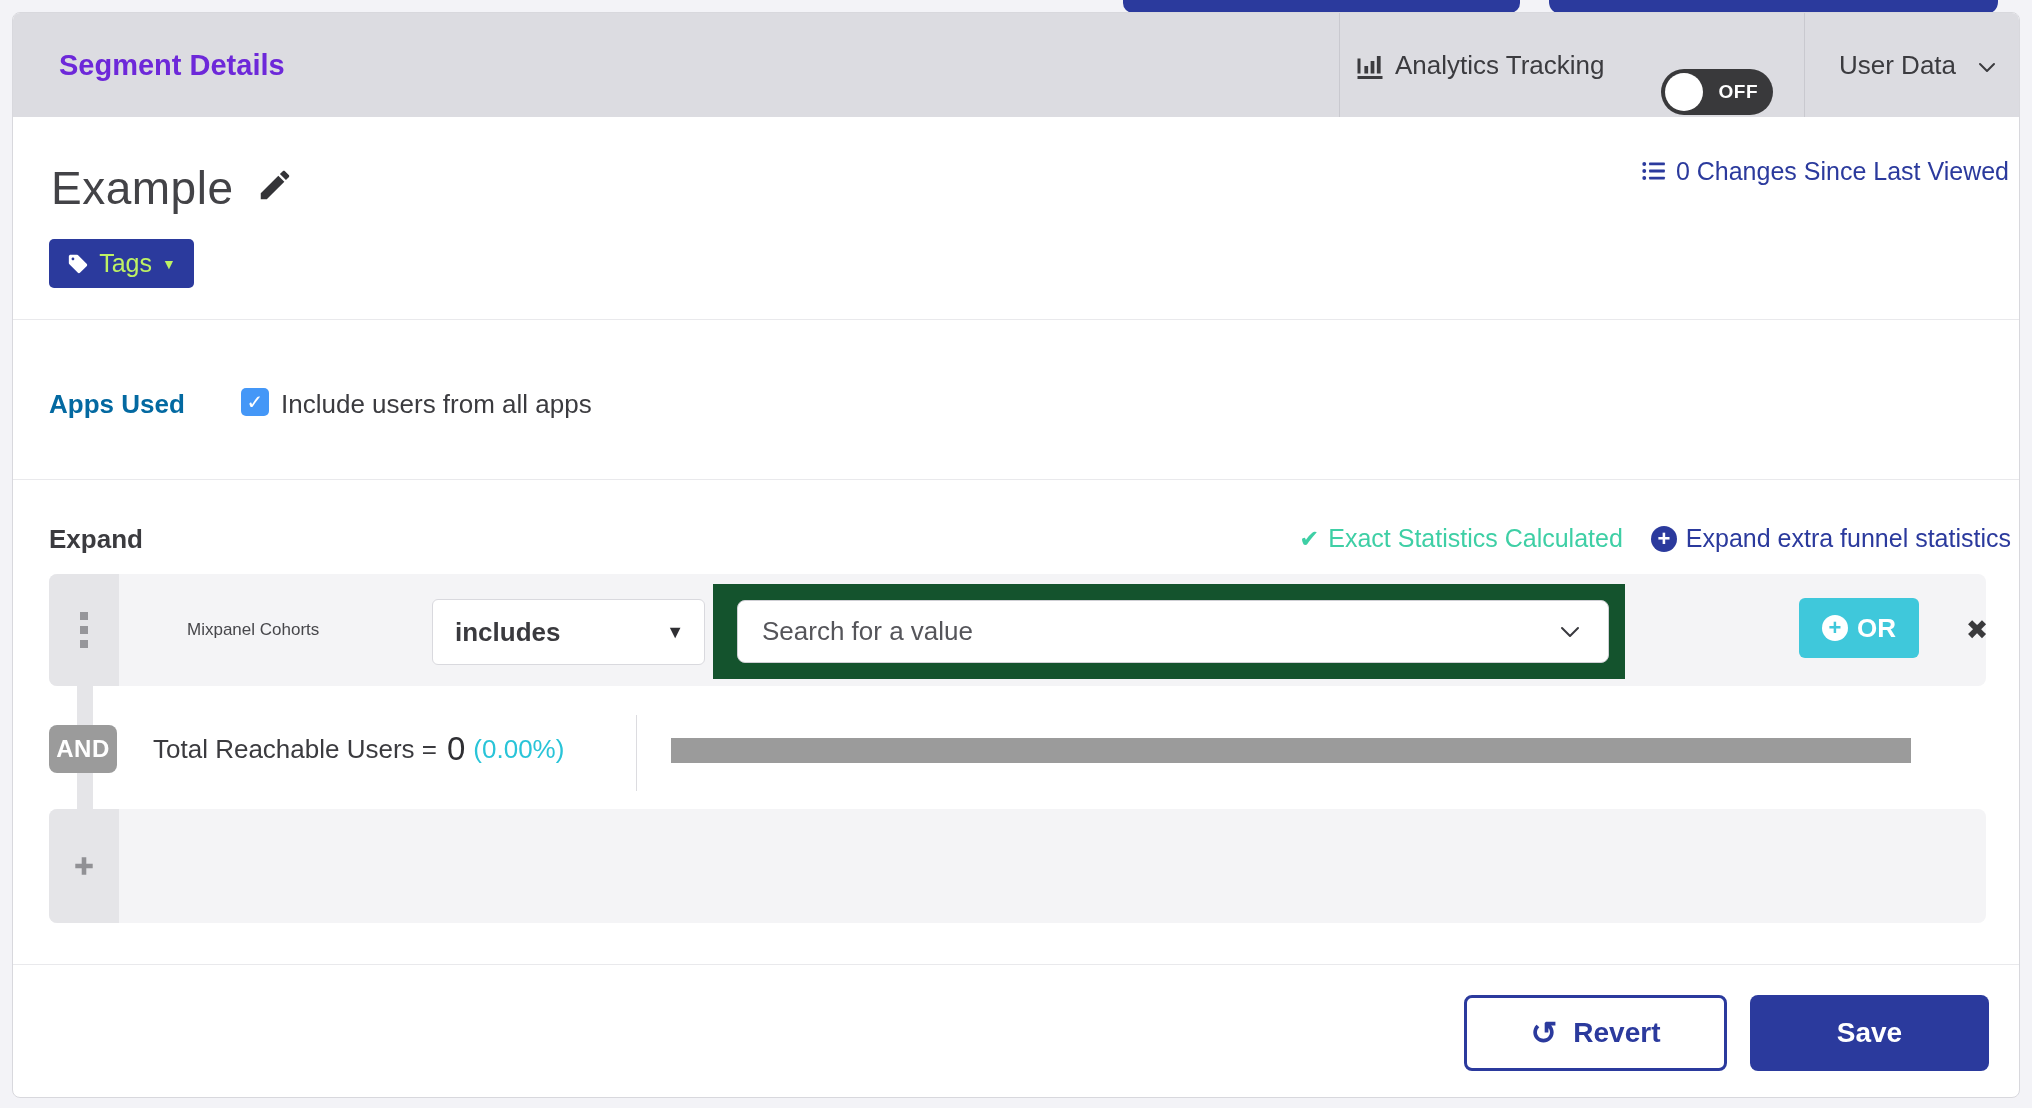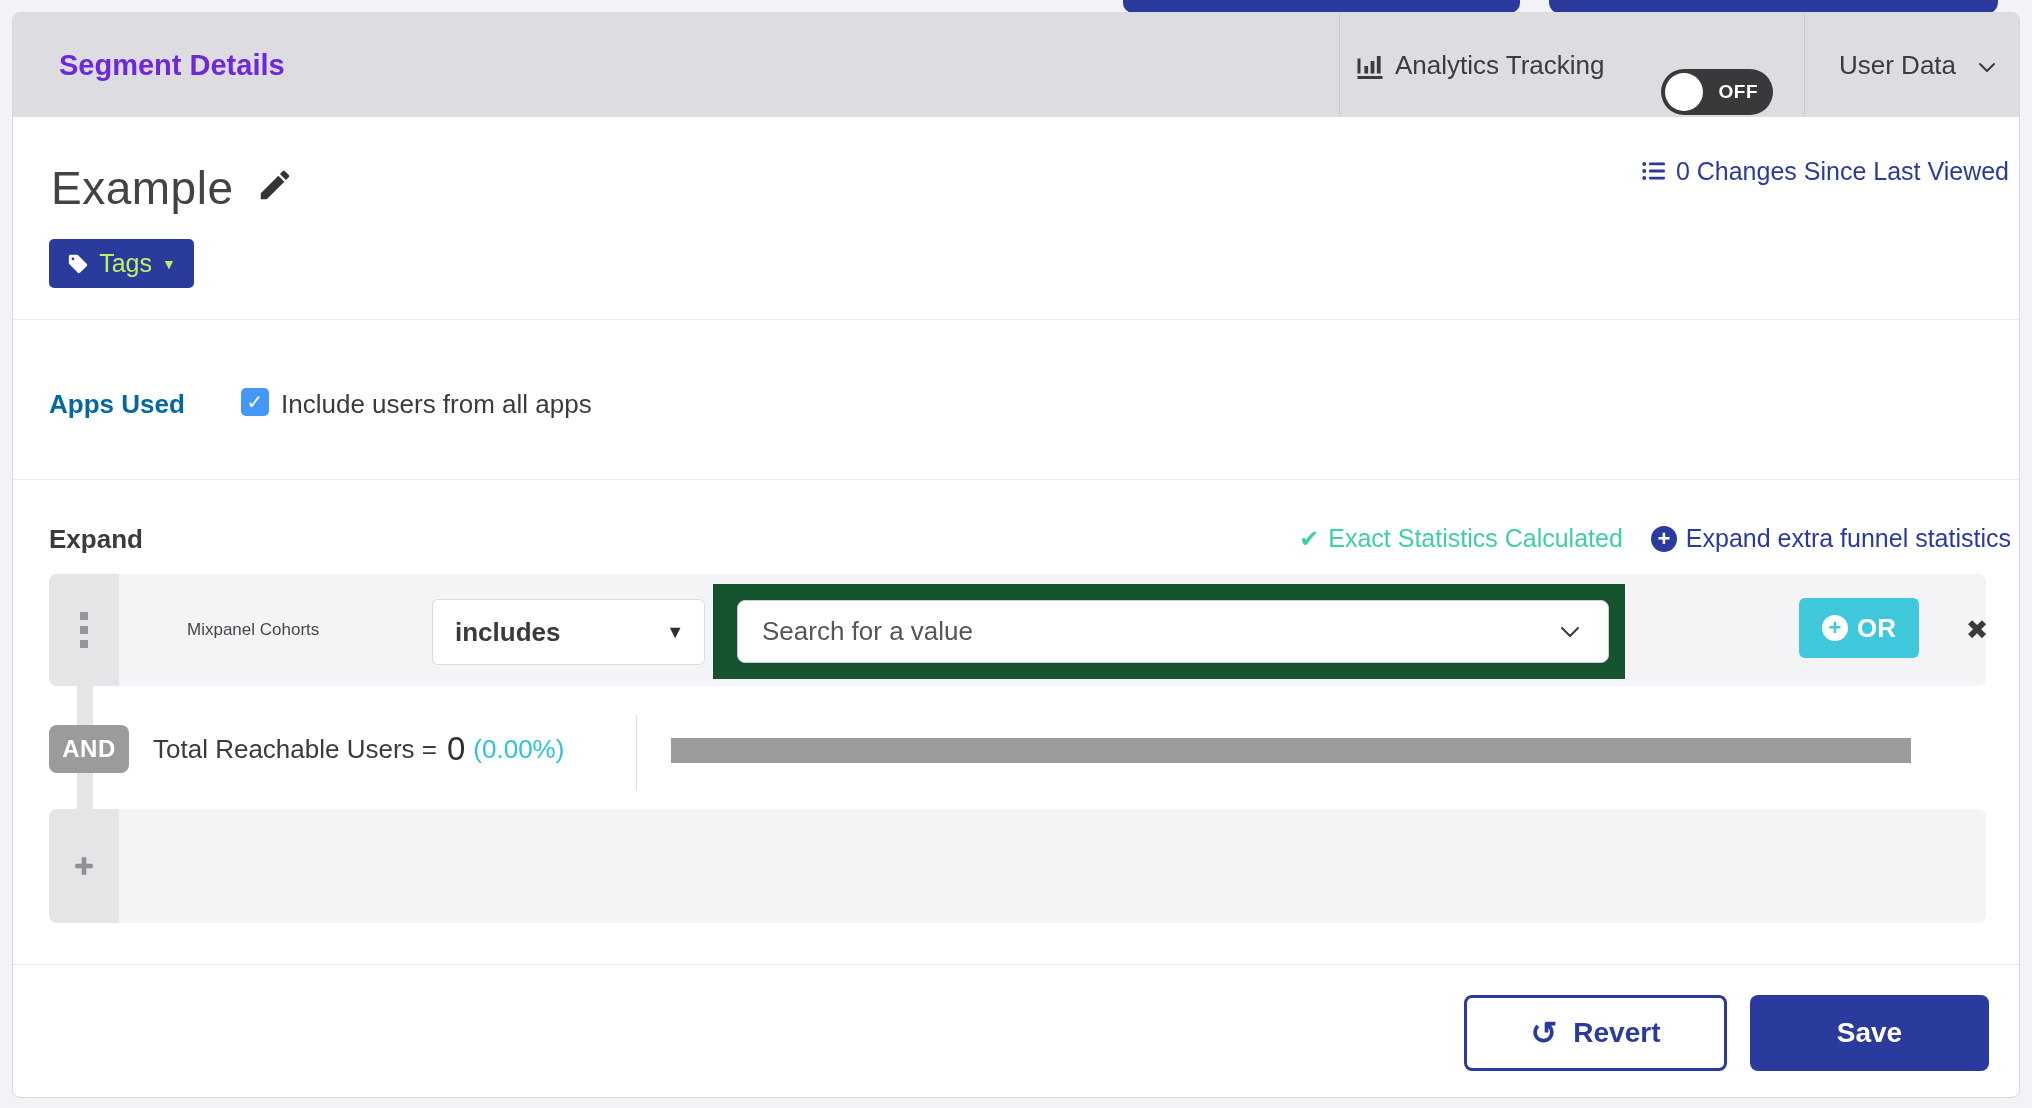--- a/index.html
+++ b/index.html
@@ -100,21 +100,21 @@
     background:#3fc8db; border-radius:6px; color:#fff; cursor:pointer;
     display:flex; align-items:center; justify-content:center; gap:9px;
   }
   .or-plus { width:26px; height:26px; background:#fff; color:#3fc8db; border-radius:50%; font-size:22px; font-weight:bold; line-height:26px; text-align:center; }
   .or-txt { font-size:26px; font-weight:bold; }
   .row-close { position:absolute; left:1878px; top:0; width:100px; height:112px; text-align:center; line-height:112px; font-size:27px; color:#3a3a3c; cursor:pointer; }
 
   
   .connector-strip { position:absolute; left:64px; top:673px; width:16px; height:135px; background:#e5e5e8; }
   .and-badge {
-    position:absolute; left:36px; top:712px; width:80px; height:48px; background:#9b9b9b;
+    position:absolute; left:36px; top:712px; width:68px; height:48px; background:#9b9b9b;
     border-radius:8px; color:#fff; font-size:24px; font-weight:bold;
     display:flex; align-items:center; justify-content:center; letter-spacing:.5px;
   }
   .reach { position:absolute; left:140px; top:712px; height:48px; display:flex; align-items:center; white-space:nowrap;text-align:center; }
   .reach .lab { font-size:26px; color:#3b3b3f; }
   .reach .val { font-size:33px; color:#2f2f33; margin:0 8px 0 10px; }
   .reach .pct { font-size:26px; color:#29c4d8; }
   .reach-vdiv { position:absolute; left:623px; top:702px; width:1px; height:76px; background:#dcdce0; }
   .reach-bar { position:absolute; left:658px; top:725px; width:1240px; height:25px; background:#9b9b9b; }
 

